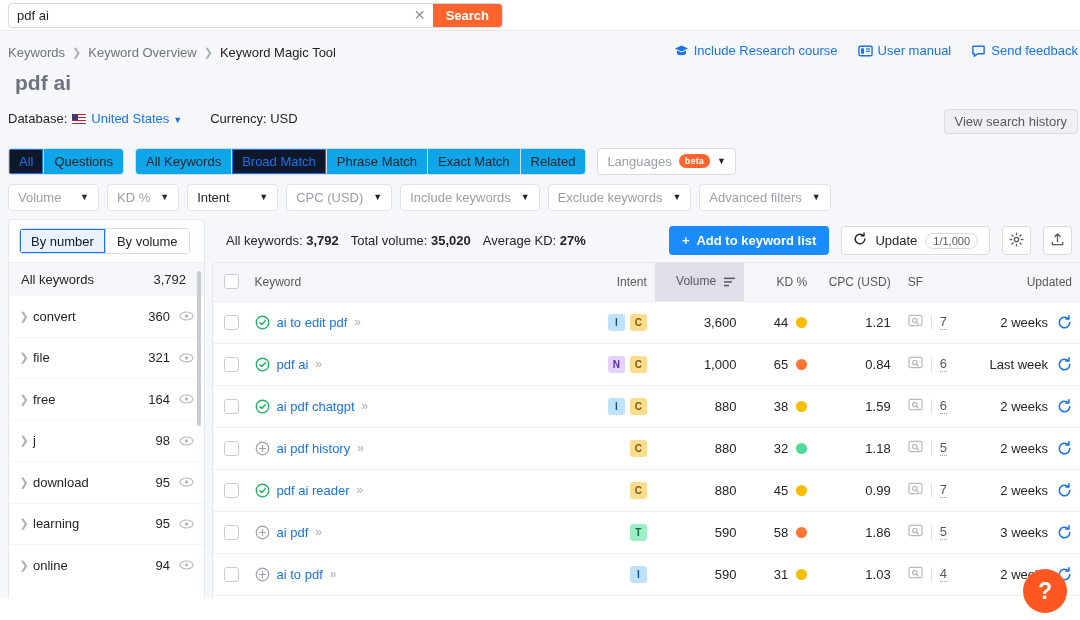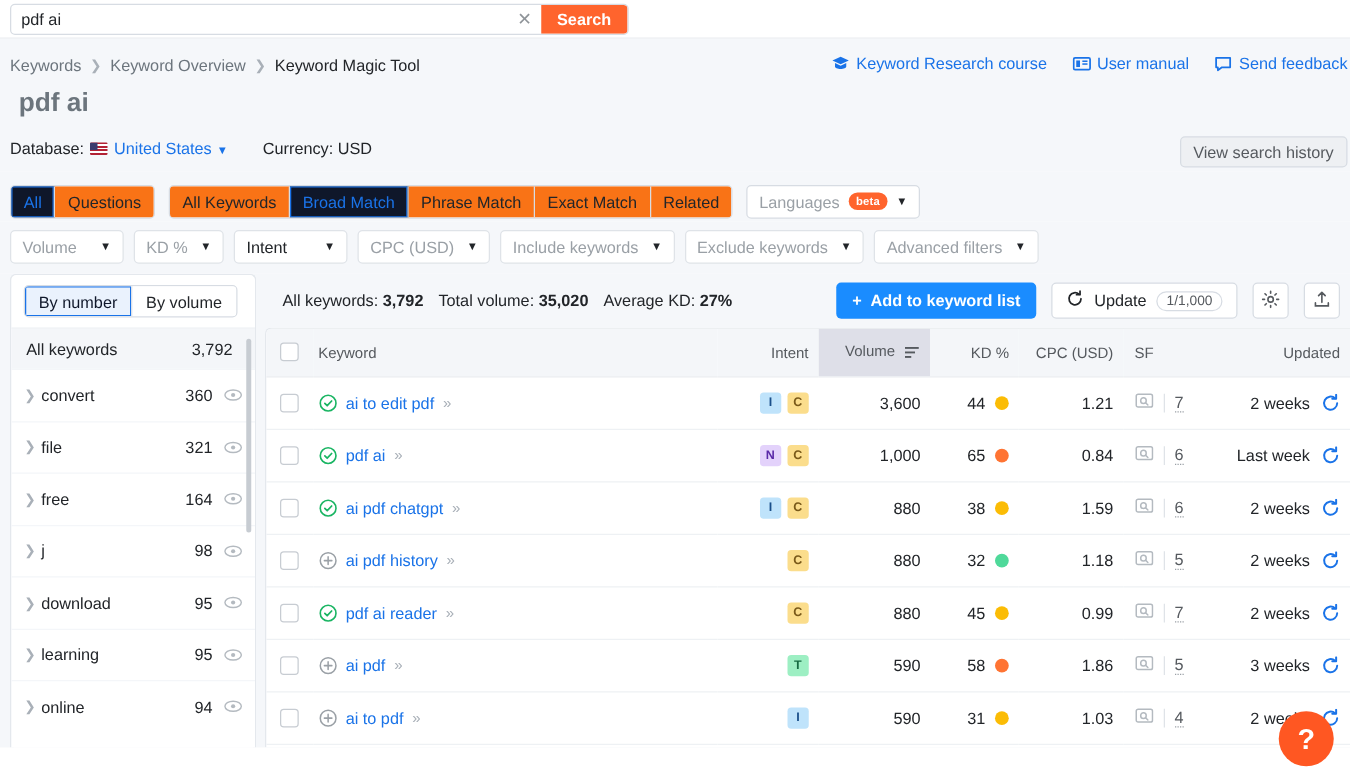--- a/index.html
+++ b/index.html
@@ -148,21 +148,21 @@
     border-radius: 4px;
     overflow: hidden;
     background: #fff;
     height: 27px;
     margin-right: 11px;
   }
   .pill {
     display: flex; align-items: center;
     padding: 0 10px;
     font-size: 13px; color: #222529;
-    background: #f97316;
+    background: #0ea5e9;
     border-right: 1px solid #d7dce3;
     cursor: pointer;
     white-space: nowrap;
   }
   .pill:last-child { border-right: none; }
   .pill.active {
     background: #0f172a;
     color: #1a73e8;
     box-shadow: inset 0 0 0 1px #1a73e8;
   }
@@ -452,21 +452,21 @@
   </div>
 
   <div class="headlinks">
     <span class="headlink">
       <span>
         <svg width="15" height="14" viewBox="0 0 16 14">
             <path d="M8 1 1 4.2l7 3.2 7-3.2L8 1z" fill="#1a73e8"></path>
             <path d="M3.2 6.4v3c0 1.2 2.2 2.1 4.8 2.1s4.8-.9 4.8-2.1v-3L8 8.6 3.2 6.4z" fill="#1a73e8"></path>
           </svg>
       </span>
-      <span>Keyword Research course</span>
+      <span>Include Research course</span>
     </span>
     <span class="headlink">
       <span>
         <svg width="15" height="14" viewBox="0 0 16 14">
             <rect x="1" y="2" width="14" height="10" rx="1.2" fill="none" stroke="#1a73e8" stroke-width="1.5"></rect>
             <rect x="3.2" y="4.2" width="3.2" height="5.6" fill="#1a73e8"></rect>
             <rect x="8.4" y="4.2" width="4.4" height="1.3" fill="#1a73e8"></rect>
             <rect x="8.4" y="6.6" width="4.4" height="1.3" fill="#1a73e8"></rect>
           </svg>
       </span>

